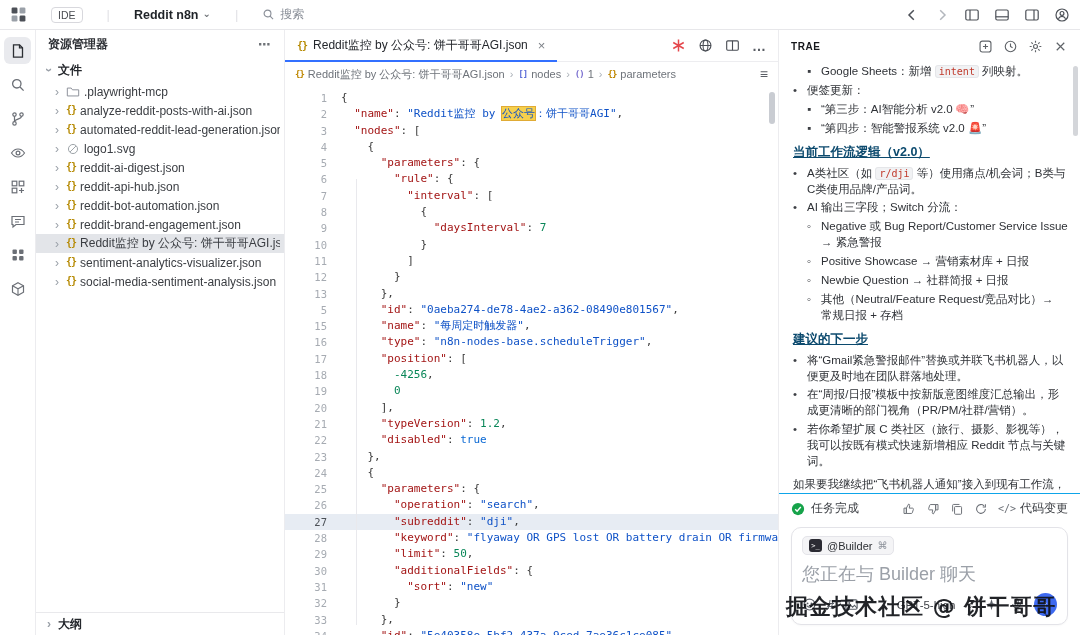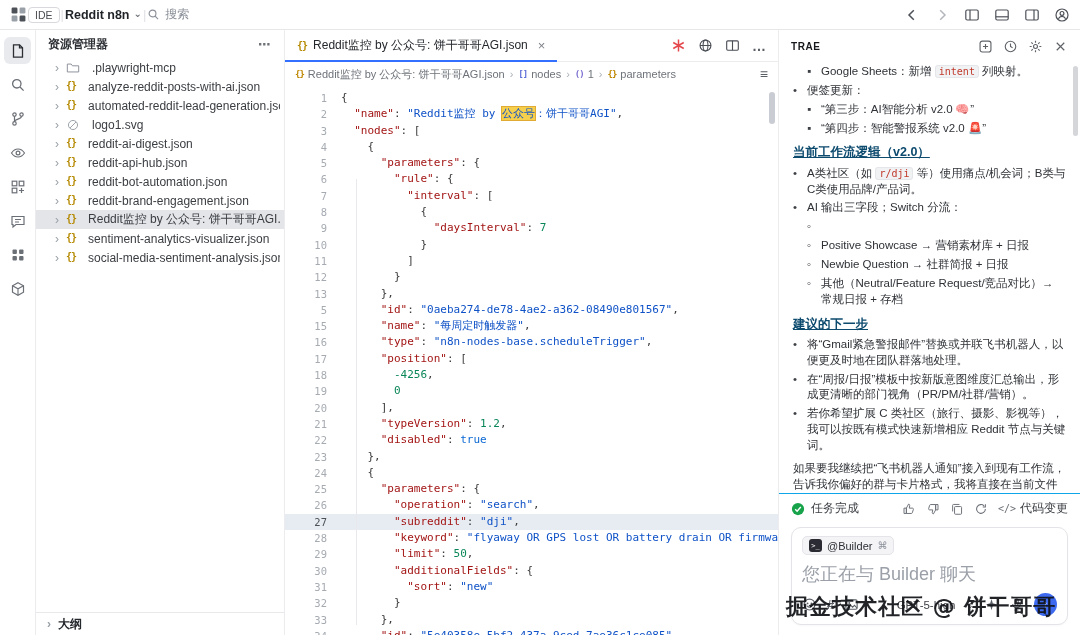--- a/index.html
+++ b/index.html
@@ -1,21 +1,21 @@
 <!DOCTYPE html>
 <html><head>
 <meta charset="utf-8">
 <style>
   * { box-sizing: border-box; }
   html,body { margin:0; padding:0; width:1080px; height:635px; overflow:hidden;
     font-family:"Liberation Sans","DejaVu Sans",sans-serif; background:#fff; color:#333; }
   svg { display:block; }
 
   
-  .titlebar { height:30px; display:flex; align-items:center; gap:1px; padding:0 10px;
+  .titlebar { height:30px; display:flex; align-items:center; gap:24px; padding:0 10px;
     border-bottom:1px solid #e7e7ea; background:#fff; }
   .tb-logo { width:17px; height:17px; }
   .tb-badge { font-size:10.5px; color:#4a4d52; border:1px solid #d8d8dd; border-radius:4px; padding:1px 6px; }
   .tb-sep { color:#e2e2e6; font-size:13px; }
   .tb-ws { display:flex; align-items:center; gap:4px; font-size:12.5px; font-weight:700; color:#1f2328; }
   .tb-ws .chev { font-size:10px; color:#6e7277; transform:translateY(-1px); }
   .tb-search { display:flex; align-items:center; gap:5px; color:#8a8f98; font-size:12px; }
   .tb-right { margin-left:auto; display:flex; align-items:center; gap:14px; }
   .tb-ic { width:16px; height:16px; color:#4c5057; }
   .tb-ic.dim { color:#b3b7bd; }
@@ -38,21 +38,21 @@
   .exp-section { height:24px; display:flex; align-items:center; gap:4px; padding:0 8px;
     font-size:12px; font-weight:700; color:#24272c; }
   .exp-section .twisty { transform:rotate(90deg); }
   .twisty { color:#9aa0a8; font-size:12px; width:10px; display:inline-flex; justify-content:center; flex:none; }
   .frow { height:19px; display:flex; align-items:center; gap:4px; padding:0 4px 0 16px;
     font-size:12px; color:#3a3d42; white-space:nowrap; overflow:hidden; cursor:pointer; }
   .frow.sel { background:#e3e5e9; }
   .fic { width:14px; height:14px; flex:none; }
   .fic-json { width:auto; font-family:"DejaVu Sans Mono",monospace; font-weight:700; font-size:10px;
     color:#b58900; letter-spacing:-1px; }
-  .flabel { overflow:hidden; text-overflow:clip;margin-left:8px; }
+  .flabel { overflow:hidden; text-overflow:clip; }
   .exp-outline { position:absolute; left:0; right:0; bottom:0; height:23px; border-top:1px solid #e9e9ec;
     display:flex; align-items:center; gap:4px; padding:0 8px; font-size:12px; font-weight:700;
     color:#24272c; background:#fff; }
 
   
   .editor { width:494px; border-right:1px solid #ececef; position:relative; background:#fff; overflow:hidden; }
   .tabbar { height:32px; display:flex; align-items:stretch; border-bottom:1px solid #ededf0; }
   .tab { display:flex; align-items:center; gap:6px; padding:0 12px; position:relative;
     font-size:12px; color:#24272c; max-width:330px; white-space:nowrap; }
   .tab.active::after { content:""; position:absolute; left:0; right:0; bottom:-1px; height:2px; background:#3370ff; }
@@ -237,20 +237,24 @@
           <path d="M8 1.8l5.5 3v6.4L8 14.2l-5.5-3V4.8z" fill="none" stroke="currentColor" stroke-width="1.2"></path>
           <path d="M2.5 4.8L8 7.8l5.5-3M8 7.8v6.4" fill="none" stroke="currentColor" stroke-width="1.1"></path>
         </svg>
     </span>
   </nav>
 
   <aside class="explorer">
     <div class="exp-header">
       <span>资源管理器</span>
       <span class="exp-more">⋯</span>
+    </div>
+    <div class="exp-section">
+      <span class="twisty">›</span>
+      <span>文件</span>
     </div>
     <div id="file-list">
         <div class="frow">
           <span class="twisty">›</span>
           <svg class="fic" viewBox="0 0 16 16">
             <path d="M1.5 3.5h4.4l1.5 2h7.1v7H1.5z" fill="none" stroke="#8a8f98" stroke-width="1.1"></path>
           </svg>
           <span class="flabel">.playwright-mcp</span>
         </div>
         <div class="frow">
@@ -433,20 +437,21 @@
         <div class="abul lv1">
           <span class="bg1">•</span>
           <span class="btxt">A类社区（如 <span class="cchip">r/dji</span> 等）使用痛点/机会词；B类与C类使用品牌/产品词。</span>
         </div>
         <div class="abul lv1">
           <span class="bg1">•</span>
           <span class="btxt">AI 输出三字段；Switch 分流：</span>
         </div>
         <div class="abul lv2">
           <span class="bg1">◦</span>
+          <span class="btxt">Negative 或 Bug Report/Customer Service Issue → 紧急警报</span>
         </div>
         <div class="abul lv2">
           <span class="bg1">◦</span>
           <span class="btxt">Positive Showcase → 营销素材库 + 日报</span>
         </div>
         <div class="abul lv2">
           <span class="bg1">◦</span>
           <span class="btxt">Newbie Question → 社群简报 + 日报</span>
         </div>
         <div class="abul lv2">

